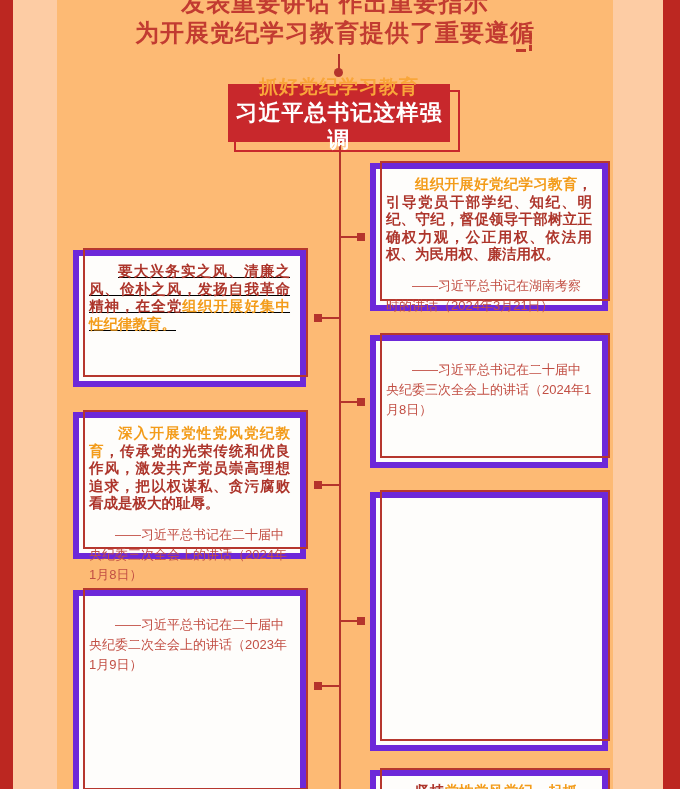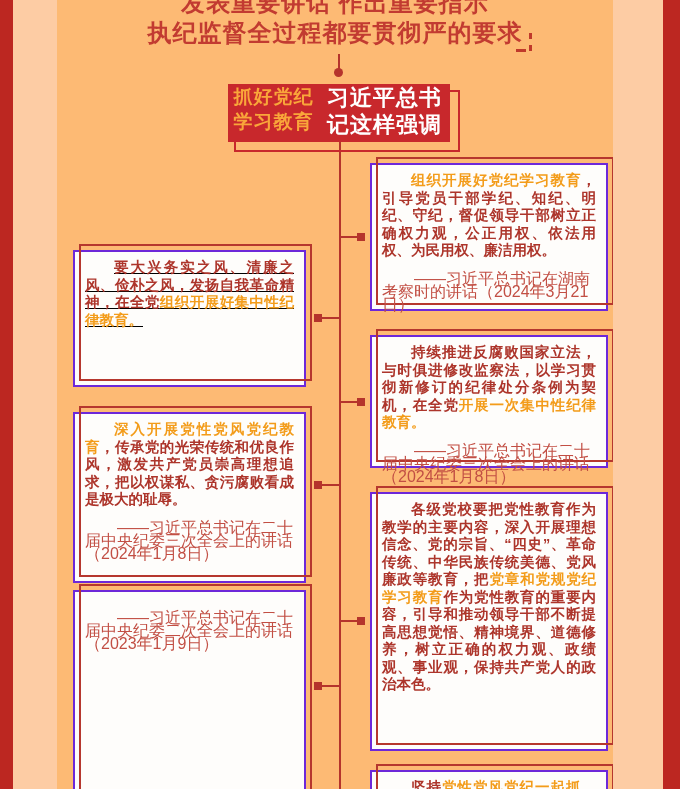--- a/index.html
+++ b/index.html
@@ -31,76 +31,76 @@
 
   
   .stem { position:absolute; left:338px; top:54px; width:2px; height:15px; background:#b5342c; }
   .stem-dot { position:absolute; left:334px; top:68px; width:9px; height:9px;
     border-radius:50%; background:#b5342c; }
 
   
   .banner {
     position:absolute; left:228px; top:84px; width:222px; height:58px;
     background:#c8282c; z-index:1; text-align:center;
-    display:flex; flex-direction:row; justify-content:center;
+    display:flex; flex-direction:column; justify-content:center;
   }
   .banner::after { content:""; position:absolute; left:6px; top:6px;
     width:100%; height:100%; border:2px solid #c8282c; z-index:-1; }
   .banner-line1 { color:#f9a63a; font-size:19px; font-weight:800; line-height:25px; letter-spacing:1px; }
   .banner-line2 { color:#ffffff; font-size:22px; font-weight:800; line-height:27px; letter-spacing:1px; }
 
   
   .timeline { position:absolute; left:339px; top:142px; width:2px; height:647px; background:#b5342c; }
   .conn { position:absolute; width:20px; height:2px; background:#b5342c; }
   .conn.right { left:341px; }
   .conn.left  { left:319px; }
   .conn-sq { position:absolute; width:8px; height:8px; background:#b5342c; }
   .conn-sq.right { left:357px; }
   .conn-sq.left  { left:314px; }
 
   
   .qbox {
     position:absolute; box-sizing:border-box;
-    background:#fefdfb; border:2px solid #6d28d9;
+    background:#fefdfb; border:6px solid #6d28d9;
     padding:7px 10px 6px; z-index:1;
   }
   .qbox::after { content:""; position:absolute; top:-8px; left:4px;
     width:100%; height:100%; border:2px solid #b6372e; z-index:-1; }
   .qbox p { margin:0; }
   .q-body {
     color:#ad352b; font-weight:700; font-size:14.5px; line-height:17.5px;
     text-indent:2em; text-align:justify;
   }
   .q-body .hl { color:#f39c1a; }
   .q-src {
     margin-top:12px !important;
-    color:#c24f44; font-weight:400; font-size:16px; line-height:13px;
+    color:#c24f44; font-weight:400; font-size:13px; line-height:20px;
     text-indent:2em; text-align:left;
   }
   .box-r1 { left:370px; top:163px; width:238px; height:148px; }
   .box-l1 { left:73px;  top:250px; width:233px; height:137px;text-decoration:underline; }
   .box-r2 { left:370px; top:335px; width:238px; height:133px; }
-  .box-l2 { left:73px;  top:412px; width:233px; height:171px; }
+  .box-l2 { left:73px;  top:412px; width:233px; height:147px; }
   .box-r3 { left:370px; top:492px; width:238px; height:259px; }
   .box-l3 { left:73px;  top:590px; width:233px; height:210px; }
   .box-r4 { left:370px; top:770px; width:238px; height:60px; }
 </style>
 </head>
 <body>
 
 <div class="page">
 
   <div class="edge left"></div>
   <div class="strip left"></div>
   <div class="edge right"></div>
   <div class="strip right"></div>
 
   <div class="header-title">
     <div>发表重要讲话 作出重要指示</div>
-    <div>执纪监督全过程都要贯彻严的要求</div>
+    <div>为开展党纪学习教育提供了重要遵循</div>
   </div>
 
   <div class="dash-v"></div>
   <div class="dash-h"></div>
 
   <div class="stem"></div>
   <div class="stem-dot"></div>
 
   <div class="banner">
     <div class="banner-line1">抓好党纪学习教育</div>
@@ -125,31 +125,29 @@
   <div class="qbox box-r1">
     <p class="q-body"><span class="hl">组织开展好党纪学习教育</span><span>，引导党员干部学纪、知纪、明纪、守纪，督促领导干部树立正确权力观，公正用权、依法用权、为民用权、廉洁用权。</span></p>
     <p class="q-src">——习近平总书记在湖南考察时的讲话（2024年3月21日）</p>
   </div>
 
   <div class="qbox box-l1">
     <p class="q-body"><span>要大兴务实之风、清廉之风、俭朴之风，发扬自我革命精神，在全党</span><span class="hl">组织开展好集中性纪律教育。</span></p>
   </div>
 
   <div class="qbox box-r2">
-    <p class="q-body"><span>持续推进反腐败国家立法，与时俱进修改监察法，以学习贯彻新修订的纪律处分条例为契机，在全党</span><span class="hl">开展一次集中性纪律教育。</span></p>
     <p class="q-src">——习近平总书记在二十届中央纪委三次全会上的讲话（2024年1月8日）</p>
   </div>
 
   <div class="qbox box-l2">
     <p class="q-body"><span class="hl">深入开展党性党风党纪教育</span><span>，传承党的光荣传统和优良作风，激发共产党员崇高理想追求，把以权谋私、贪污腐败看成是极大的耻辱。</span></p>
     <p class="q-src">——习近平总书记在二十届中央纪委三次全会上的讲话（2024年1月8日）</p>
   </div>
 
   <div class="qbox box-r3">
-    <p class="q-body"><span>各级党校要把党性教育作为教学的主要内容，深入开展理想信念、党的宗旨、“四史”、革命传统、中华民族传统美德、党风廉政等教育，把</span><span class="hl">党章和党规党纪学习教育</span><span>作为党性教育的重要内容，引导和推动领导干部不断提高思想觉悟、精神境界、道德修养，树立正确的权力观、政绩观、事业观，保持共产党人的政治本色。</span></p>
   </div>
 
   <div class="qbox box-l3">
     <p class="q-src">——习近平总书记在二十届中央纪委二次全会上的讲话（2023年1月9日）</p>
   </div>
 
   <div class="qbox box-r4">
     <p class="q-body"><span>坚持</span><span class="hl">党性党风党纪一起抓</span><span>，从</span></p>
   </div>
 

